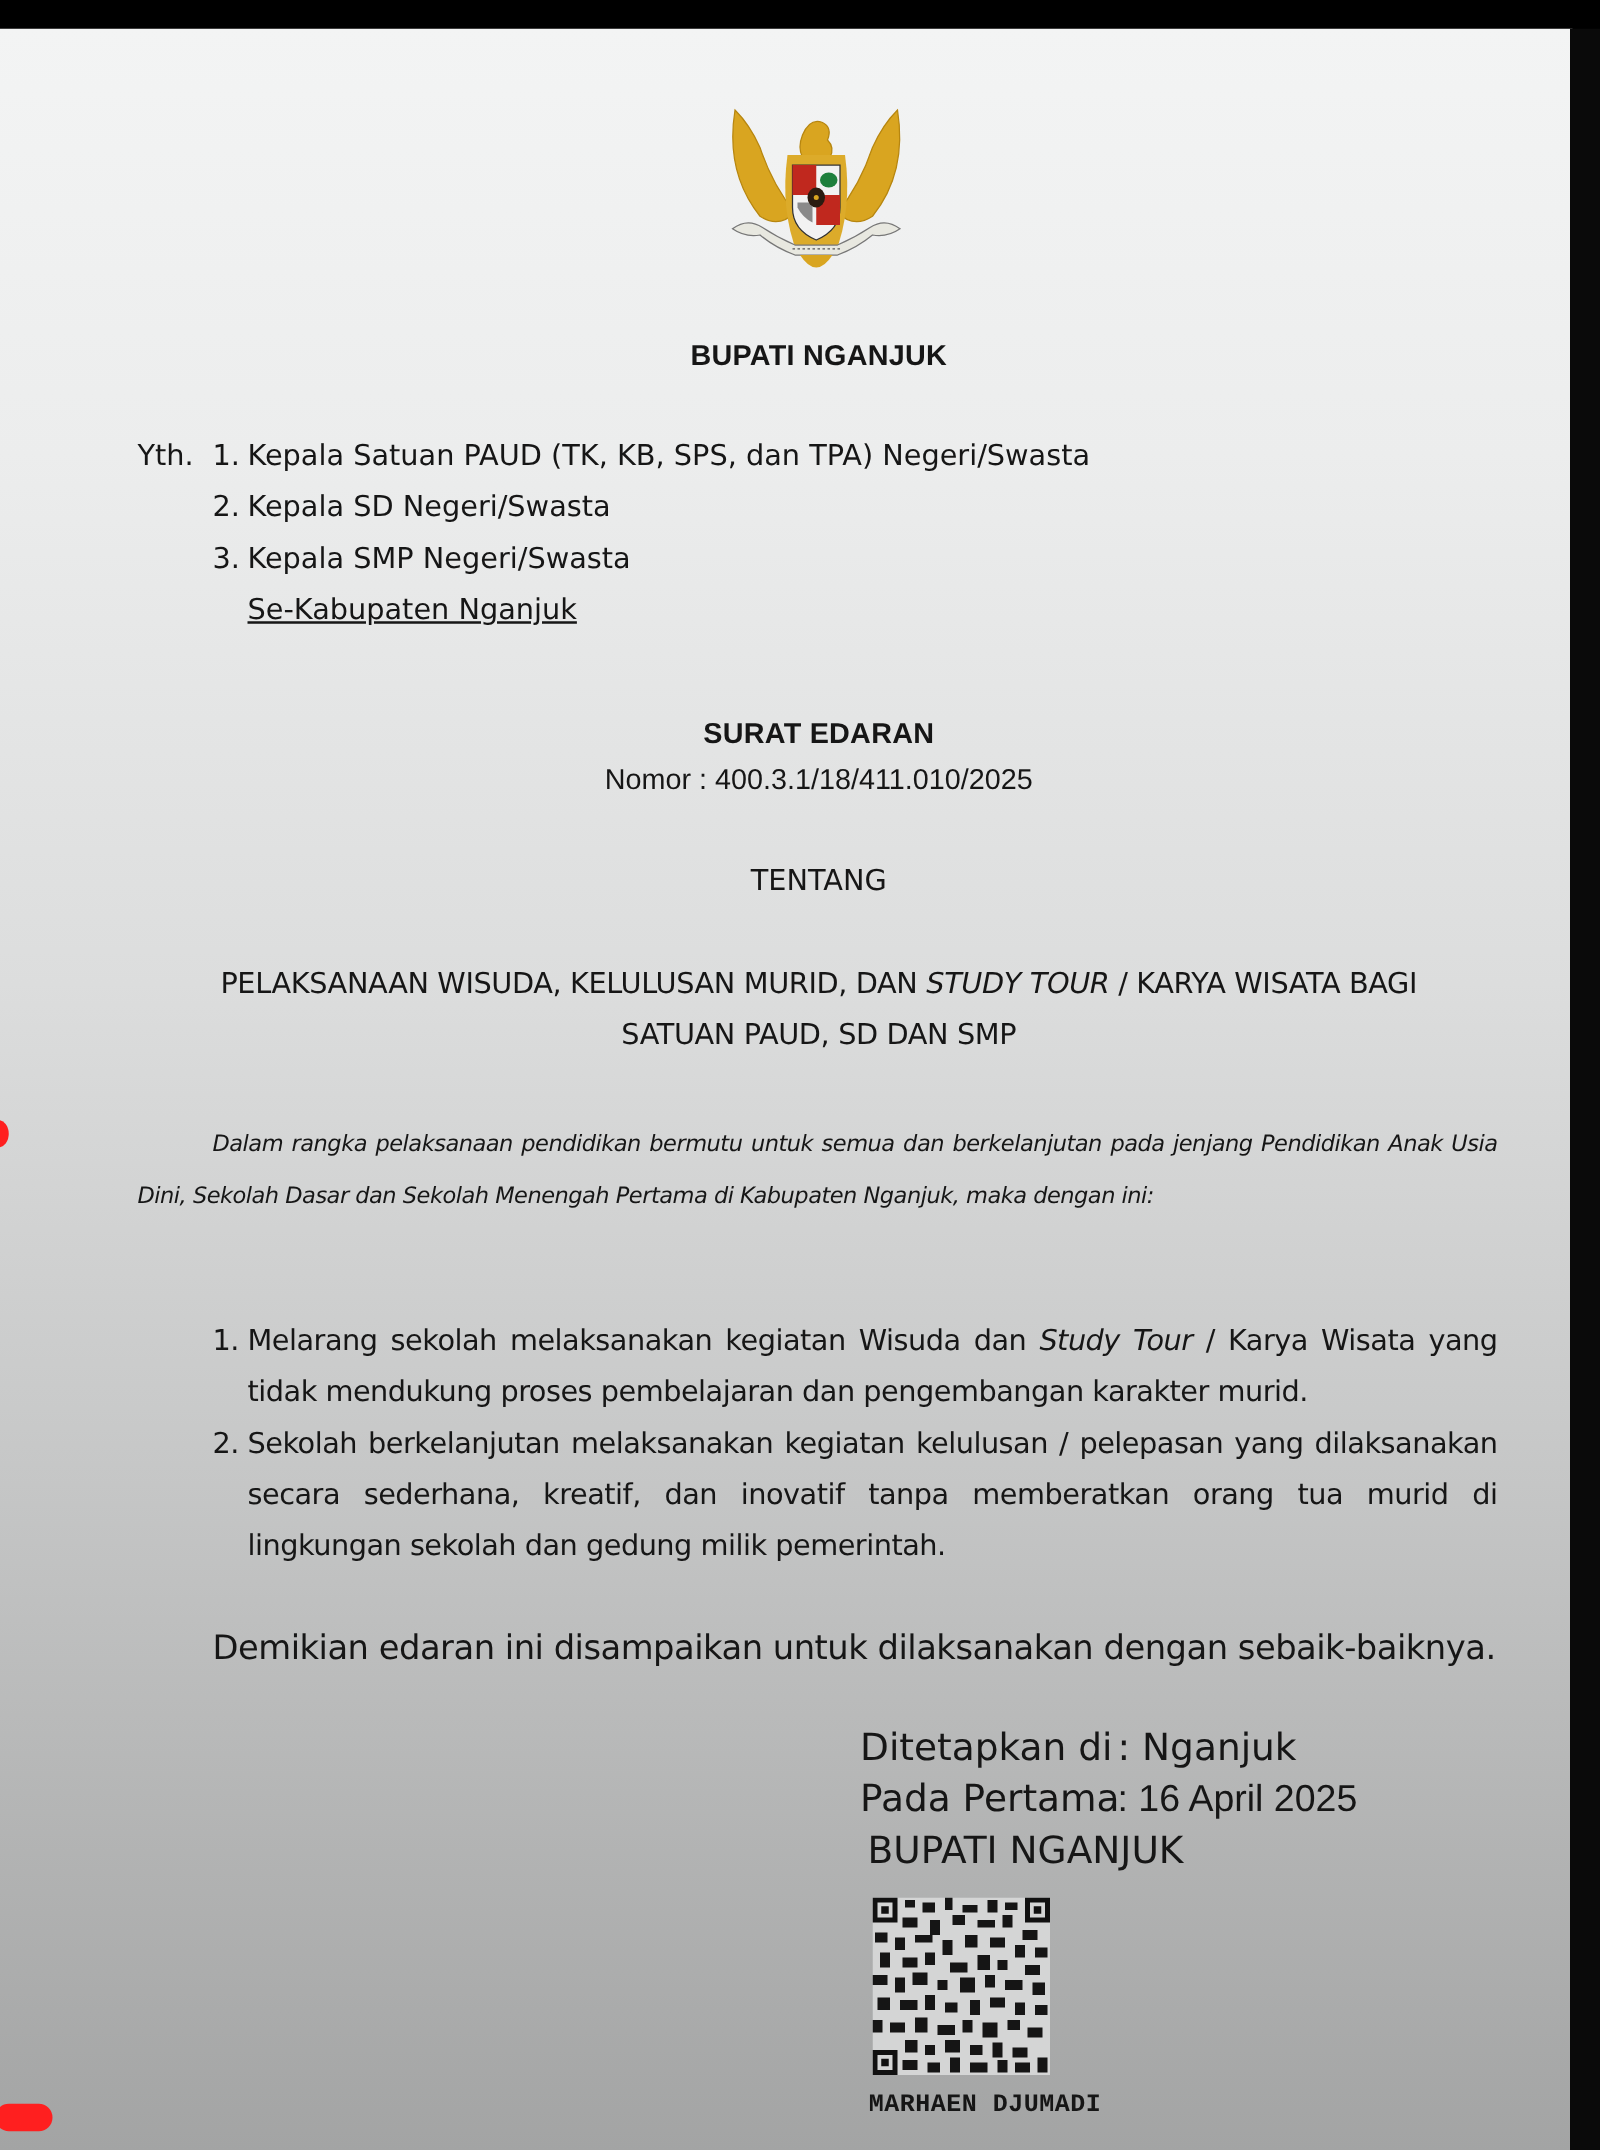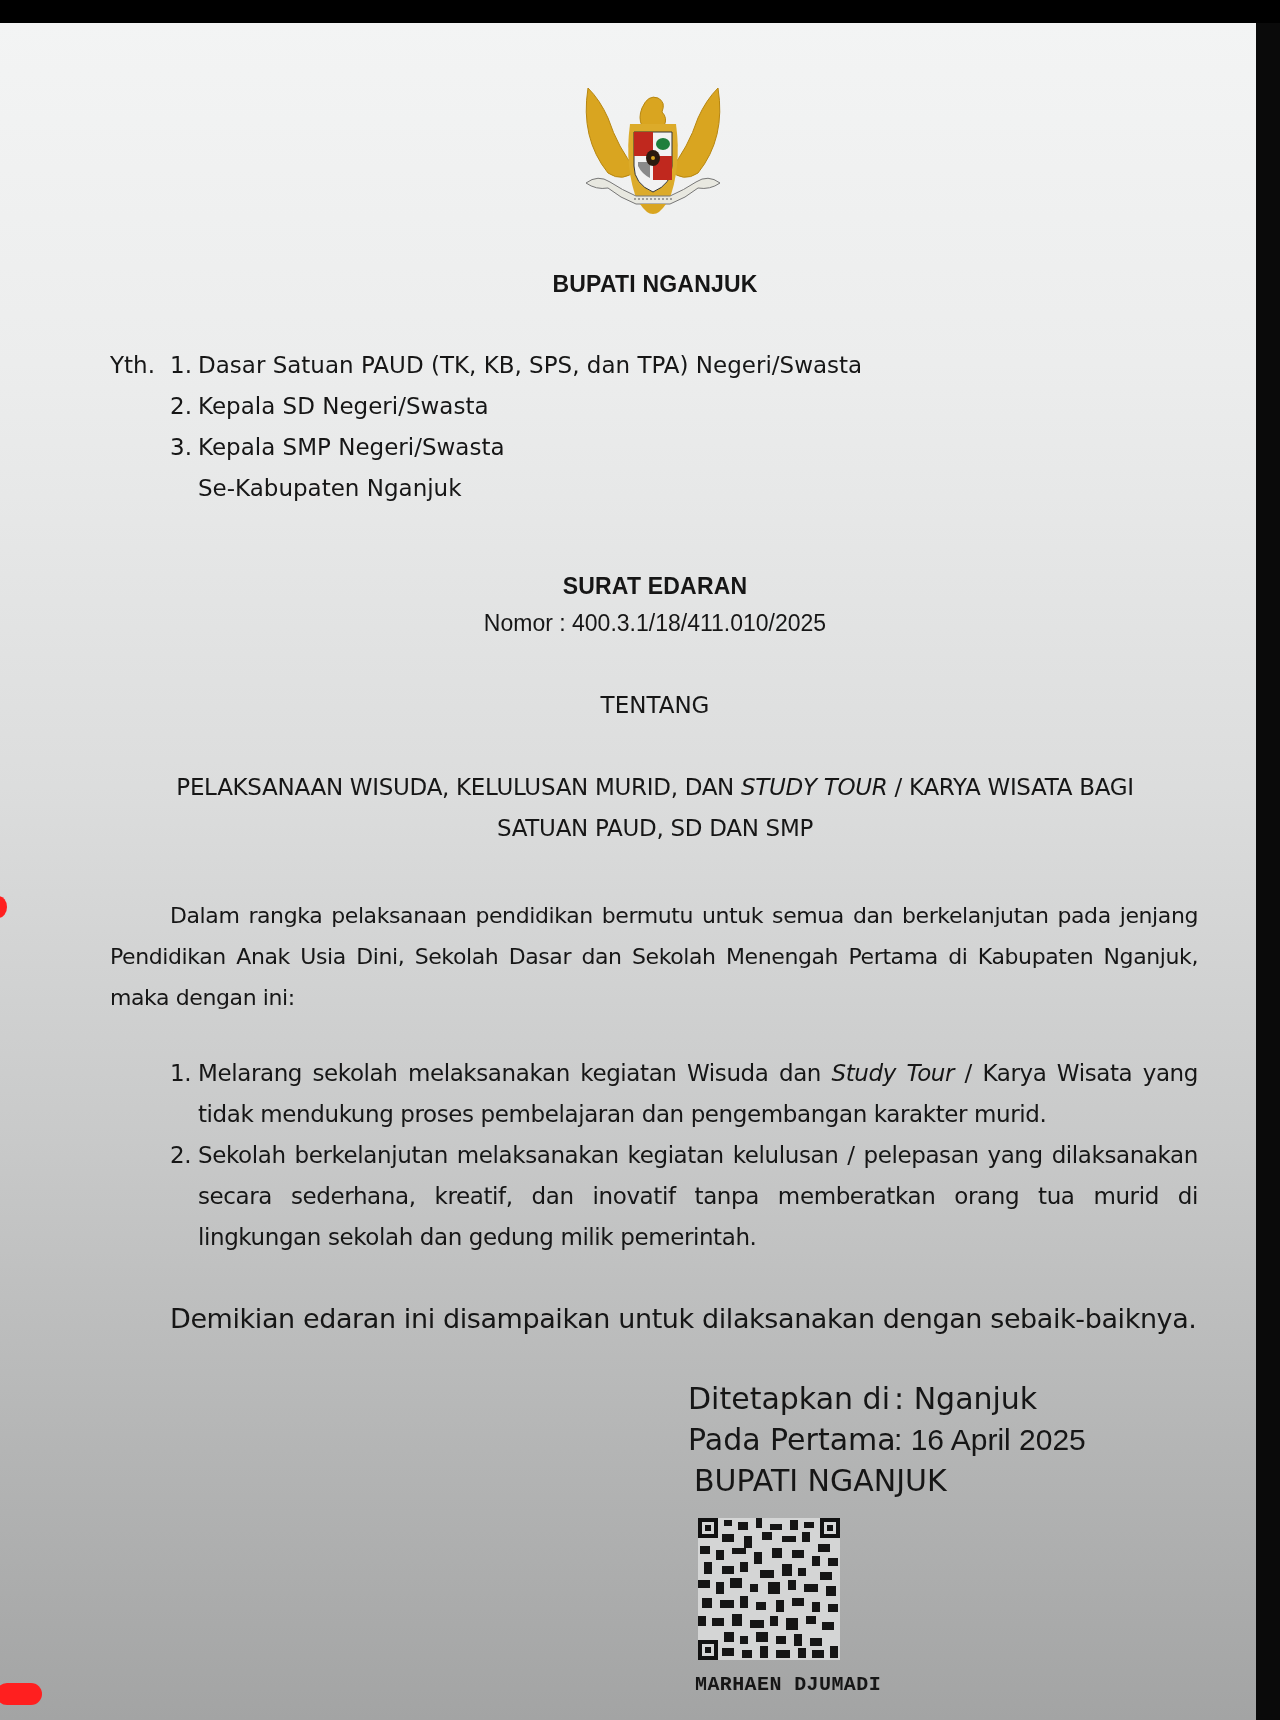--- a/index.html
+++ b/index.html
@@ -50,43 +50,44 @@
       font-size: 23px;
       line-height: 41px;
     }
     .addr-row {
       display: flex;
       white-space: nowrap;
       align-items: flex-end;
     }
     .addr-yth { width: 60px; }
     .addr-num { width: 28px; }
-    .addr-indent { padding-left: 88px; }
+    .addr-indent { padding-left: 88px; text-decoration: underline; }
     .nomor {
       font-family: "Liberation Sans", sans-serif;
       font-size: 23px;
     }
     .tentang {
       font-size: 23px;
     }
     .title-line {
       font-size: 23px;
       letter-spacing: -0.3px;
     }
     .title-line i { font-style: italic; }
     .body-para {
       position: absolute;
       left: 110px;
       top: 872px;
       width: 1088px;
-      font-size: 22px;
+      font-size: 18px;
       line-height: 41px;
       text-align: justify;
       text-indent: 60px;
       letter-spacing: -0.4px;
+      font-style: italic;
     }
     .list {
       position: absolute;
       left: 170px;
       top: 1030px;
       width: 1028px;
       font-size: 23px;
       line-height: 41px;
       letter-spacing: -0.4px;
     }
@@ -186,21 +187,21 @@
       <path d="M62 126 Q75 146 88 126 Z" fill="#d9a520"></path>
     </svg>
   </div>
 
   <div class="center heading-bold" style="top:248px;">BUPATI NGANJUK</div>
 
   <div class="addr">
     <div class="addr-row">
       <span class="addr-yth">Yth.</span>
       <span class="addr-num">1.</span>
-      <span>Dasar Satuan PAUD (TK, KB, SPS, dan TPA) Negeri/Swasta</span>
+      <span>Kepala Satuan PAUD (TK, KB, SPS, dan TPA) Negeri/Swasta</span>
     </div>
     <div class="addr-row">
       <span class="addr-yth"></span>
       <span class="addr-num">2.</span>
       <span>Kepala SD Negeri/Swasta</span>
     </div>
     <div class="addr-row">
       <span class="addr-yth"></span>
       <span class="addr-num">3.</span>
       <span>Kepala SMP Negeri/Swasta</span>

